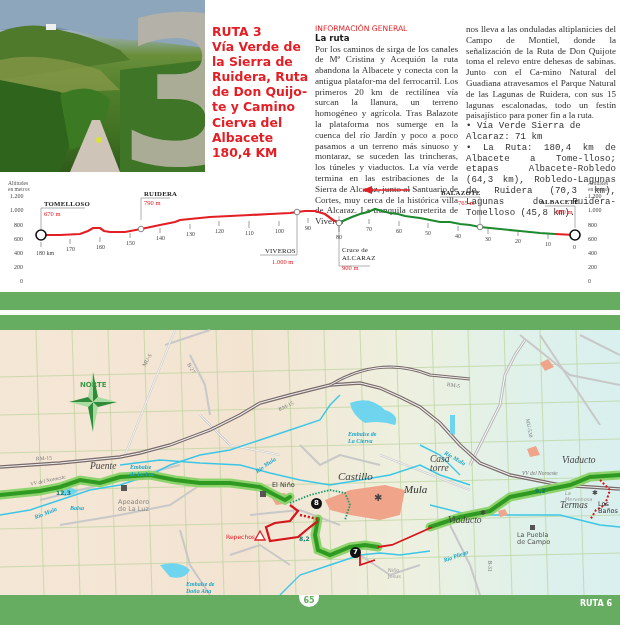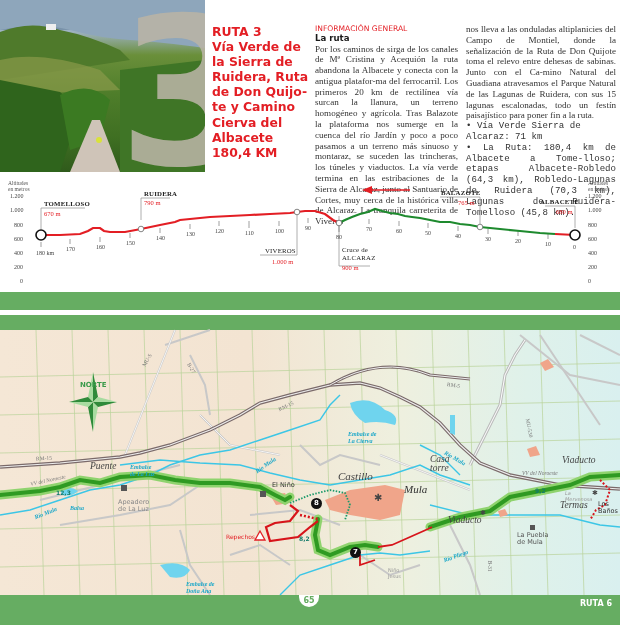--- a/index.html
+++ b/index.html
@@ -347,21 +347,21 @@
   <div class="mlbl town" style="left:448px; top:200px">Viaducto</div>
   <div class="mlbl town" style="left:562px; top:140px">Viaducto</div>
   <div class="mlbl town" style="left:560px; top:185px">Termas</div>
   <div class="mlbl town-s" style="left:272px; top:166px">El Niño</div>
   <div class="mlbl town-s" style="left:118px; top:184px; line-height:7px; color:#888">
     <div>Apeadero</div>
       <div>de La Luz</div>
   </div>
   <div class="mlbl town-s" style="left:517px; top:217px; line-height:7px; color:#555">
     <div>La Puebla</div>
-      <div>de Mula</div>
+      <div>de Campo</div>
   </div>
   <div class="mlbl town-s" style="left:598px; top:186px; line-height:7px">
     <div>Los</div>
       <div>Baños</div>
   </div>
   <div class="mlbl town-s" style="left:565px; top:175px; line-height:6px; font-size:5px; color:#999; font-style:italic">
     <div>La</div>
       <div>Mervenosa</div>
   </div>
   <div class="mlbl town-s" style="left:388px; top:252px; line-height:6px; font-size:5px; color:#999">

